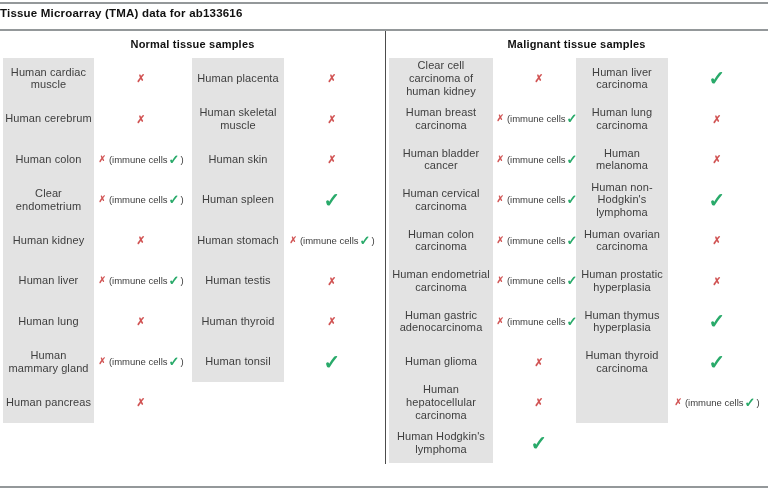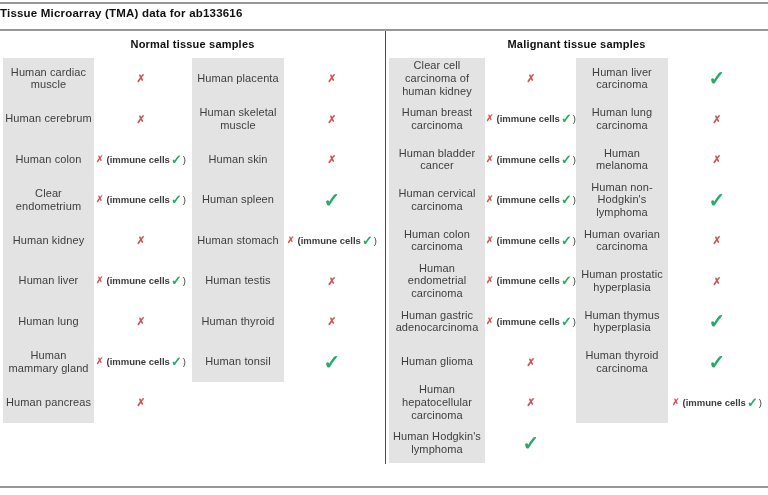--- a/index.html
+++ b/index.html
@@ -31,21 +31,21 @@
   }
   .name-cell {
     font-size:11px; color:#3e3e3e; line-height:1.15; padding:0 2px;
     letter-spacing:0.1px; box-sizing:border-box;
   }
   .value-cell { font-size:9.5px; color:#3c3c3c; white-space:nowrap; }
   .x-mark { color:#d15454; font-weight:bold; font-size:9px; line-height:1; }
   .x-mark.lg { font-size:10.5px; }
   .check-mark { color:#29aa6a; font-weight:600; font-size:13px; line-height:1; }
   .check-mark.lg { font-size:20px; font-weight:600; }
-  .immune-text { margin:0 1px 0 3px;font-weight:bold; }
+  .immune-text { margin:0 1px 0 3px; }
   .paren-close { margin-left:1px; }
 </style>
 </head>
 <body>
 
 <div class="page">
   <div class="h-rule top"></div>
   <div class="page-title">Tissue Microarray (TMA) data for ab133616</div>
   <div class="h-rule under-title"></div>
 
@@ -145,21 +145,21 @@
         <div class="cell value-cell">
           <span class="x-mark lg">✗</span>
         </div>
         <div class="cell value-cell">
           <span class="check-mark lg">✓</span>
         </div>
       </div>
   </div>
 
   <div class="col-pair" style="left:389px">
-    <div class="name-col" style="width:96px">
+    <div class="name-col" style="width:104px">
         <div class="cell name-cell">Clear cell carcinoma of human kidney</div>
         <div class="cell name-cell">Human breast carcinoma</div>
         <div class="cell name-cell">Human bladder cancer</div>
         <div class="cell name-cell">Human cervical carcinoma</div>
         <div class="cell name-cell">Human colon carcinoma</div>
         <div class="cell name-cell">Human endometrial carcinoma</div>
         <div class="cell name-cell">Human gastric adenocarcinoma</div>
         <div class="cell name-cell">Human glioma</div>
         <div class="cell name-cell">Human hepatocellular carcinoma</div>
         <div class="cell name-cell">Human Hodgkin's lymphoma</div>

